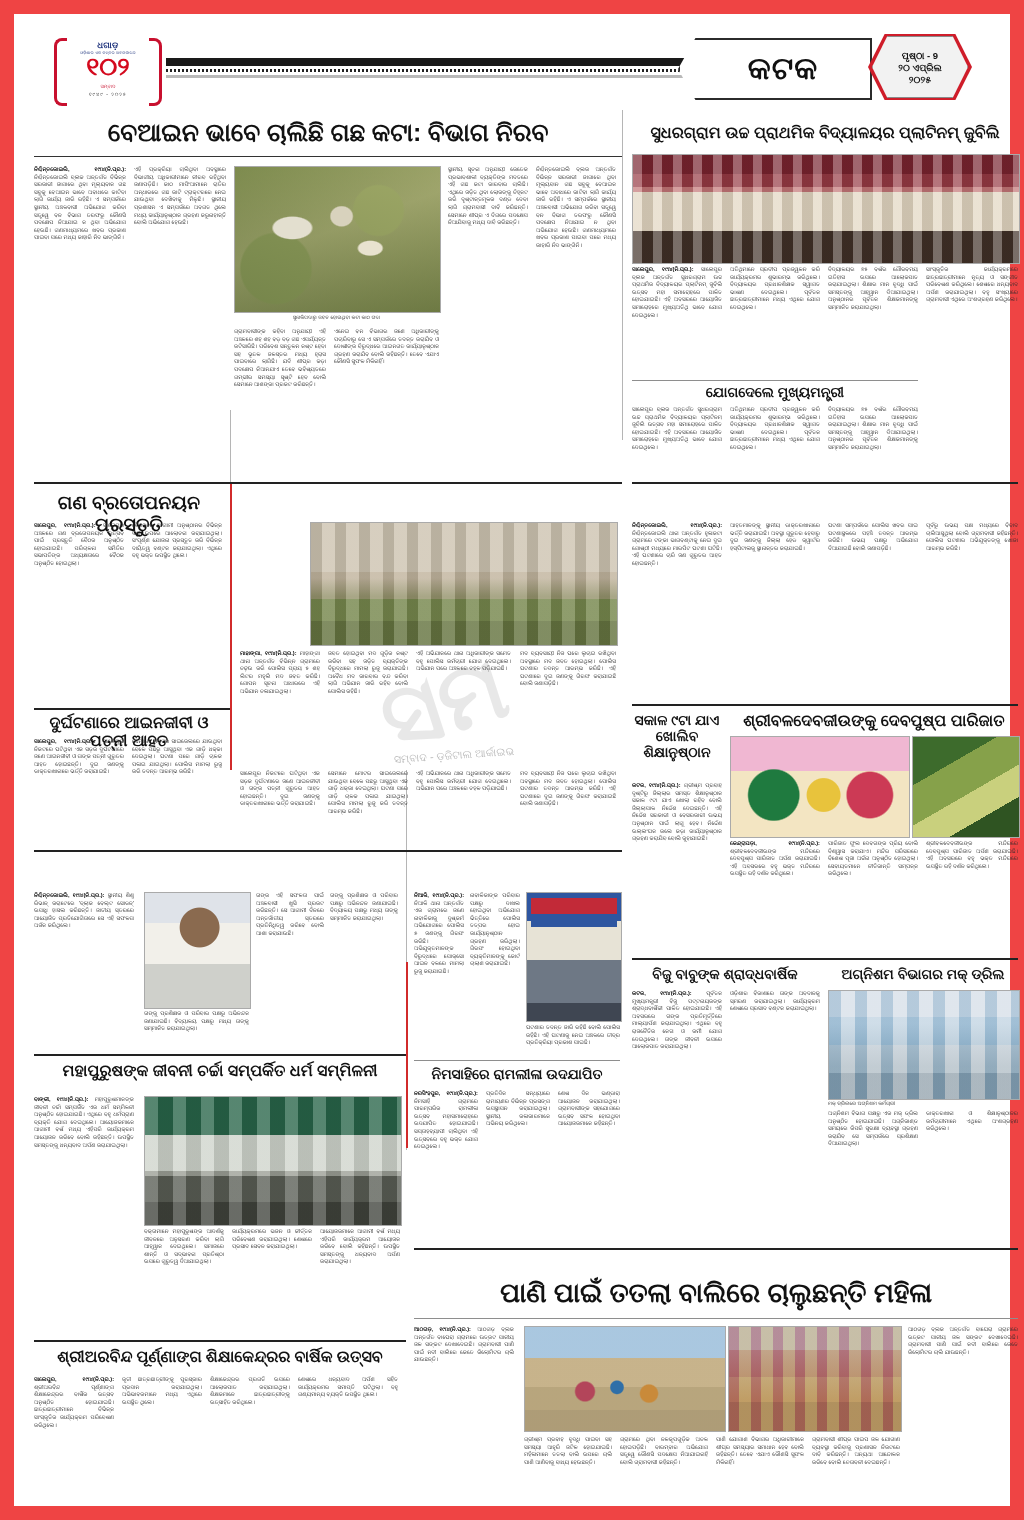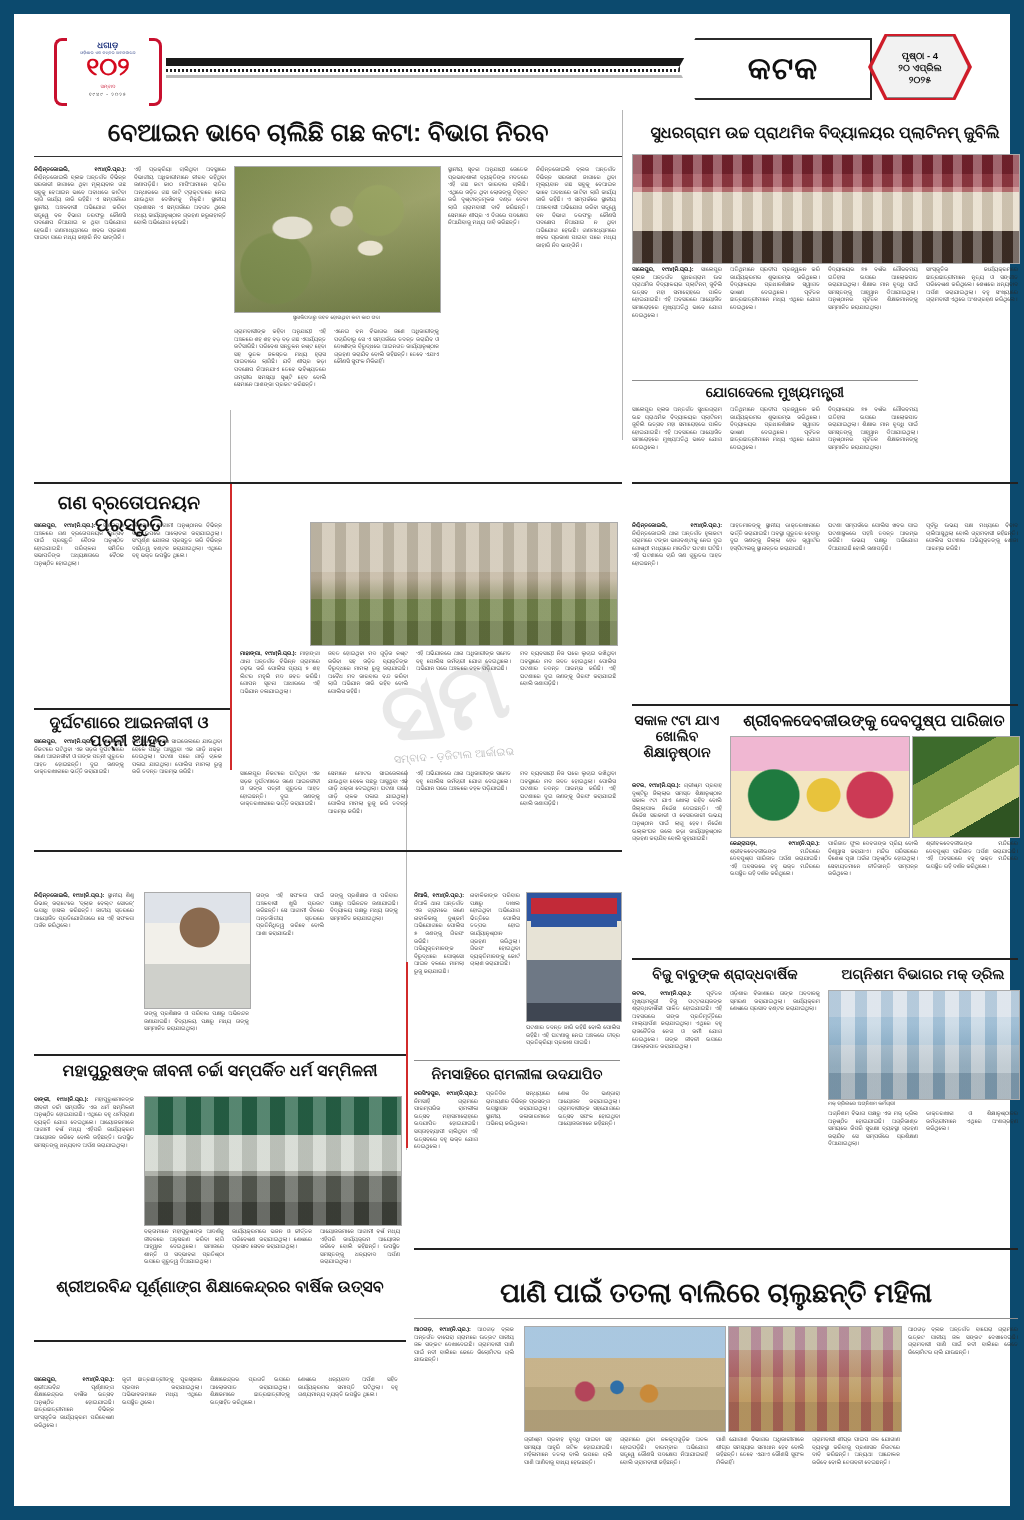--- a/index.html
+++ b/index.html
@@ -1,19 +1,19 @@
 <!DOCTYPE html>
 <html><head>
 <meta charset="utf-8">
 <style>
   html,body{margin:0;padding:0;background:#8a8a8a;}
   body{font-family:"Liberation Sans", sans-serif;}
   .page{
     width:1024px;height:1520px;position:relative;
-    background:#0c4a6e;margin:0 auto;overflow:hidden;
+    background:#ef4444;margin:0 auto;overflow:hidden;
     box-sizing:border-box;
   }
   .sheet{position:absolute;left:14px;top:14px;right:14px;bottom:14px;background:#fff;}
 
   
   .masthead{position:absolute;left:20px;top:18px;right:20px;height:72px;}
   .logo-box{position:absolute;left:20px;top:6px;width:108px;height:62px;}
   .logo-bracket{position:absolute;top:0;width:10px;height:62px;border:3px solid #c8102e;}
   .logo-bracket.l{left:0;border-right:none;border-radius:8px 0 0 8px;}
   .logo-bracket.r{right:0;border-left:none;border-radius:0 8px 8px 0;}
@@ -125,21 +125,21 @@
       <div class="rule-dots"></div>
       <div class="rule-thin"></div>
     </div>
 
     <div class="city-tag">
       <span>କଟକ</span>
     </div>
 
     <div class="date-hex">
       <div class="date-inner">
-        <div>ପୃଷ୍ଠା - 4</div>
+        <div>ପୃଷ୍ଠା - 9</div>
         <div>୨୦ ଏପ୍ରିଲ</div>
         <div>୨୦୨୫</div>
       </div>
     </div>
   </div>
 
   <div class="body-area">
 
     <div class="vline" style="left:588px;top:0;bottom:1050px;"></div>
     <div class="vline" style="left:196px;top:300px;height:360px;"></div>
@@ -326,21 +326,21 @@
       <b>ବାଙ୍କୀ, ୧୯ା୪(ନି.ପ୍ର.):</b>
       <span>ମହାପୁରୁଷମାନଙ୍କ ଜୀବନୀ ଚର୍ଚ୍ଚା ସମ୍ପର୍କିତ ଏକ ଧର୍ମ ସମ୍ମିଳନୀ ଅନୁଷ୍ଠିତ ହୋଇଯାଇଛି। ଏଥିରେ ବହୁ ଧର୍ମପ୍ରାଣ ବ୍ୟକ୍ତି ଯୋଗ ଦେଇଥିଲେ।</span>
       <span>ଆୟୋଜକମାନେ ଆଗାମୀ ବର୍ଷ ମଧ୍ୟ ଏହିପରି କାର୍ଯ୍ୟକ୍ରମ ଆୟୋଜନ କରିବେ ବୋଲି କହିଛନ୍ତି। ଉପସ୍ଥିତ ସମସ୍ତଙ୍କୁ ଧନ୍ୟବାଦ ଅର୍ପଣ କରାଯାଇଥିଲା।</span>
     </div>
     <div class="txt" style="position:absolute;left:110px;top:1118px;width:80px;height:106px;">ବକ୍ତାମାନେ ମହାପୁରୁଷଙ୍କ ଆଦର୍ଶକୁ ଜୀବନରେ ଅନୁସରଣ କରିବା ଲାଗି ଆହ୍ୱାନ ଦେଇଥିଲେ। ସମାଜରେ ଶାନ୍ତି ଓ ସଦ୍ଭାବନା ପ୍ରତିଷ୍ଠା ଉପରେ ଗୁରୁତ୍ୱ ଦିଆଯାଇଥିଲା।</div>
     <div class="txt" style="position:absolute;left:198px;top:1118px;width:80px;height:106px;">କାର୍ଯ୍ୟକ୍ରମରେ ଭଜନ ଓ କୀର୍ତ୍ତନ ପରିବେଷଣ କରାଯାଇଥିଲା। ଶେଷରେ ପ୍ରସାଦ ସେବନ କରାଯାଇଥିଲା।</div>
     <div class="txt" style="position:absolute;left:286px;top:1118px;width:80px;height:106px;">ଆୟୋଜକମାନେ ଆଗାମୀ ବର୍ଷ ମଧ୍ୟ ଏହିପରି କାର୍ଯ୍ୟକ୍ରମ ଆୟୋଜନ କରିବେ ବୋଲି କହିଛନ୍ତି। ଉପସ୍ଥିତ ସମସ୍ତଙ୍କୁ ଧନ୍ୟବାଦ ଅର୍ପଣ କରାଯାଇଥିଲା।</div>
 
     <div class="hline2" style="left:0;top:1230px;width:372px;"></div>
 
-    <div class="hl hl-md" style="position:absolute;left:0;top:1168px;width:372px;">ଶ୍ରୀଅରବିନ୍ଦ ପୂର୍ଣ୍ଣାଙ୍ଗ ଶିକ୍ଷାକେନ୍ଦ୍ରର ବାର୍ଷିକ ଉତ୍ସବ</div>
+    <div class="hl hl-md" style="position:absolute;left:0;top:1238px;width:372px;font-family:Liberation Serif, serif;">ଶ୍ରୀଅରବିନ୍ଦ ପୂର୍ଣ୍ଣାଙ୍ଗ ଶିକ୍ଷାକେନ୍ଦ୍ରର ବାର୍ଷିକ ଉତ୍ସବ</div>
     <div class="txt" style="position:absolute;left:0;top:1266px;width:80px;height:222px;">
       <b>ସାଲେପୁର, ୧୯ା୪(ନି.ପ୍ର.):</b>
       <span>ଶ୍ରୀଅରବିନ୍ଦ ପୂର୍ଣ୍ଣାଙ୍ଗ ଶିକ୍ଷାକେନ୍ଦ୍ରର ବାର୍ଷିକ ଉତ୍ସବ ଅନୁଷ୍ଠିତ ହୋଇଯାଇଛି। ଛାତ୍ରଛାତ୍ରୀମାନେ ବିଭିନ୍ନ ସାଂସ୍କୃତିକ କାର୍ଯ୍ୟକ୍ରମ ପରିବେଷଣ କରିଥିଲେ।</span>
     </div>
     <div class="txt" style="position:absolute;left:88px;top:1266px;width:80px;height:222px;">କୃତୀ ଛାତ୍ରଛାତ୍ରୀଙ୍କୁ ପୁରସ୍କାର ପ୍ରଦାନ କରାଯାଇଥିଲା। ଅଭିଭାବକମାନେ ମଧ୍ୟ ଏଥିରେ ଉପସ୍ଥିତ ଥିଲେ।</div>
     <div class="txt" style="position:absolute;left:176px;top:1266px;width:80px;height:222px;">ଶିକ୍ଷାକେନ୍ଦ୍ରର ପ୍ରଗତି ଉପରେ ଆଲୋକପାତ କରାଯାଇଥିଲା। ଶିକ୍ଷକମାନେ ଛାତ୍ରଛାତ୍ରୀଙ୍କୁ ଉତ୍ସାହିତ କରିଥିଲେ।</div>
     <div class="txt" style="position:absolute;left:264px;top:1266px;width:100px;height:222px;">ଶେଷରେ ଧନ୍ୟବାଦ ଅର୍ପଣ ସହିତ କାର୍ଯ୍ୟକ୍ରମର ସମାପ୍ତି ଘଟିଥିଲା। ବହୁ ଗଣ୍ୟମାନ୍ୟ ବ୍ୟକ୍ତି ଉପସ୍ଥିତ ଥିଲେ।</div>
 
     <div class="hline2" style="left:380px;top:1138px;width:604px;"></div>
     <div class="hl hl-xl" style="position:absolute;left:380px;top:1168px;width:604px;font-size:27px;">ପାଣି ପାଇଁ ତତଲା ବାଲିରେ ଚାଲୁଛନ୍ତି ମହିଳା</div>

